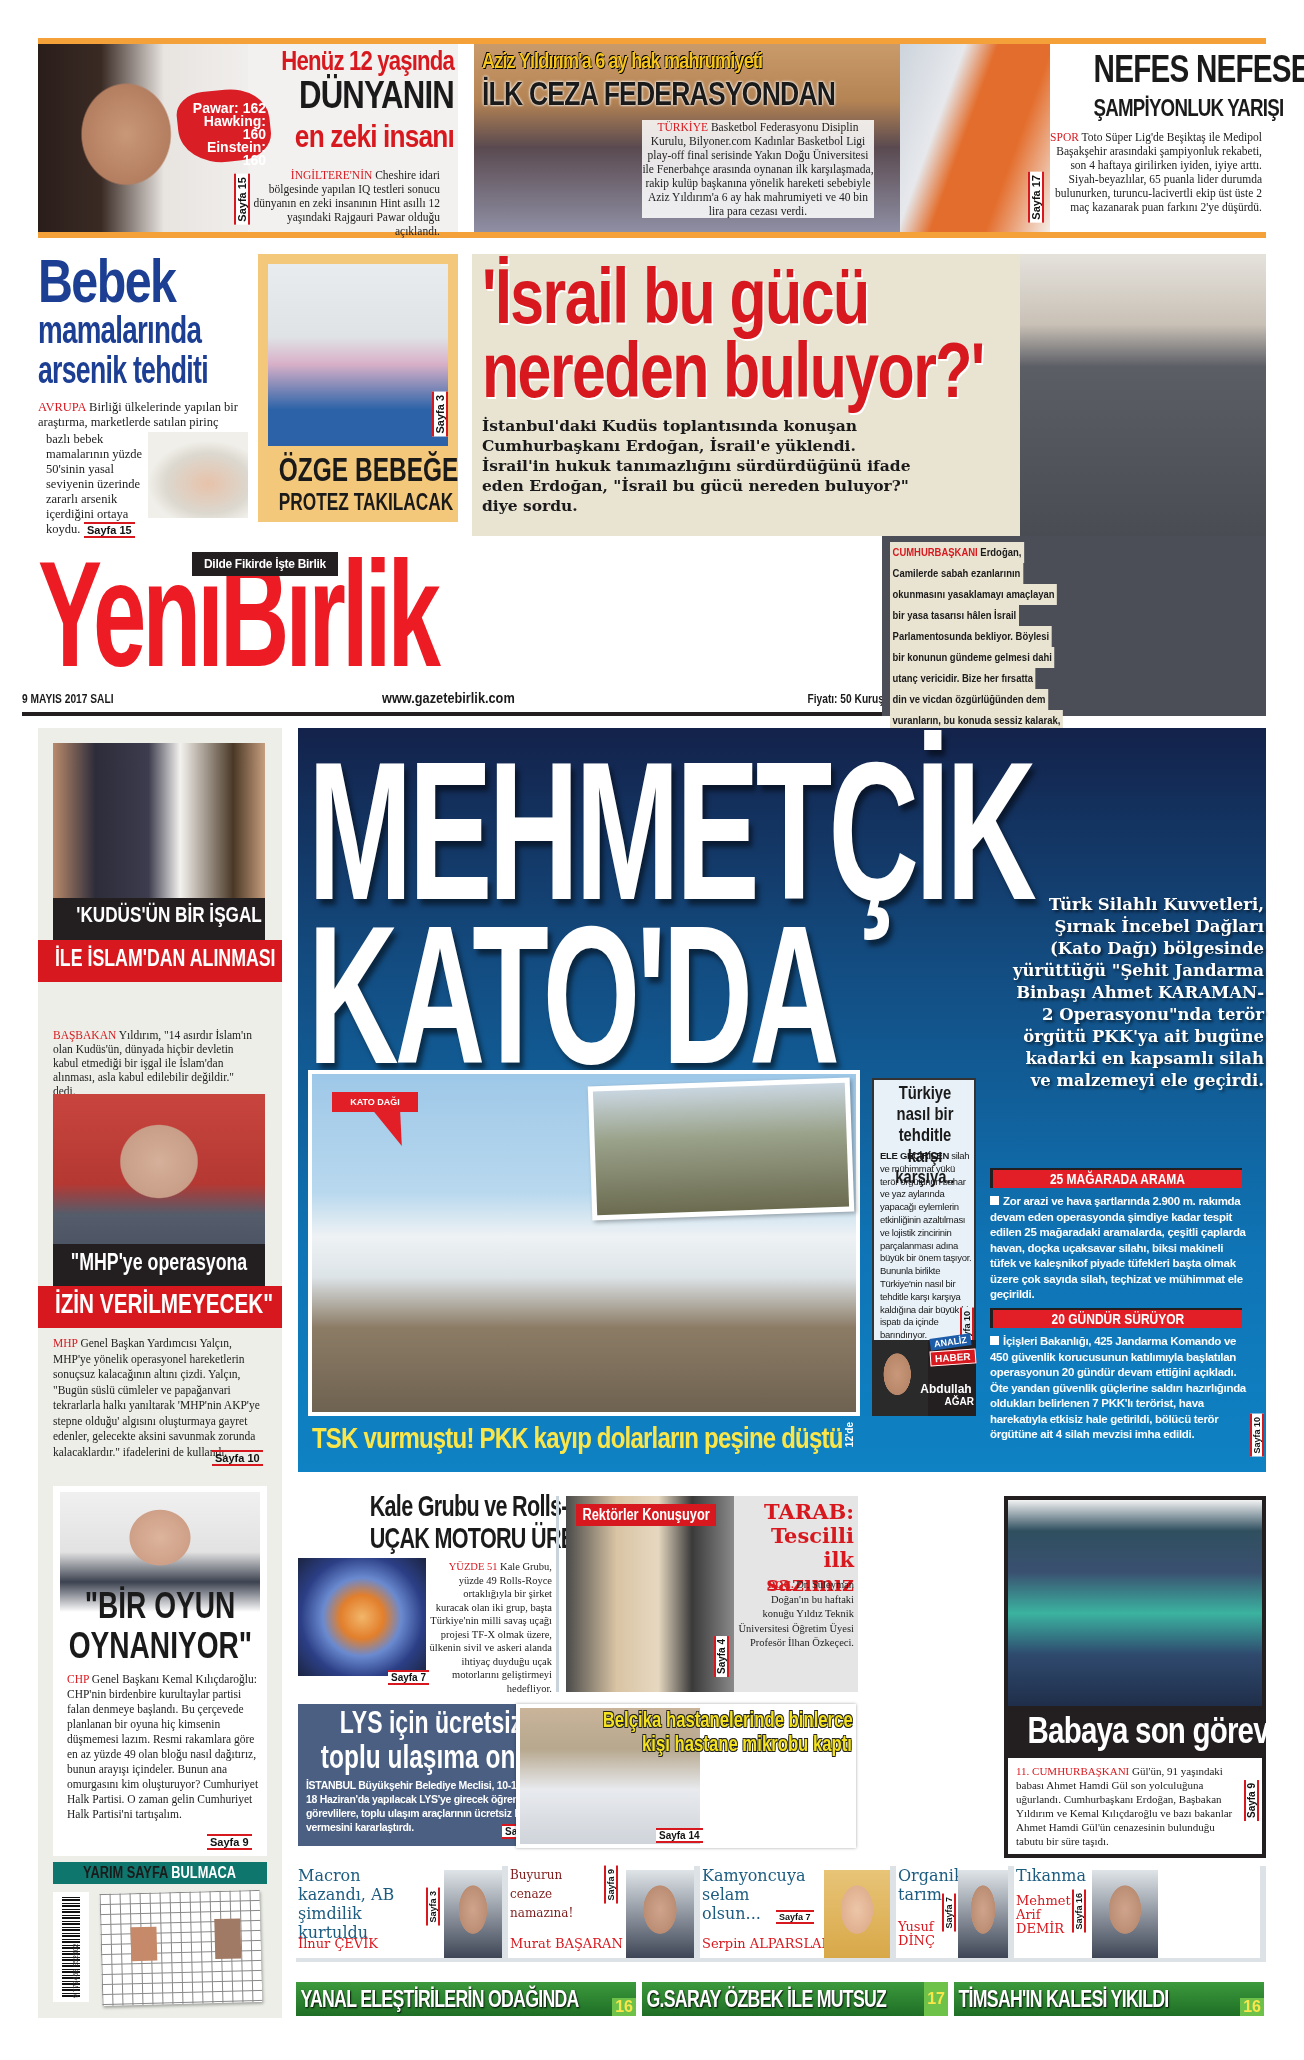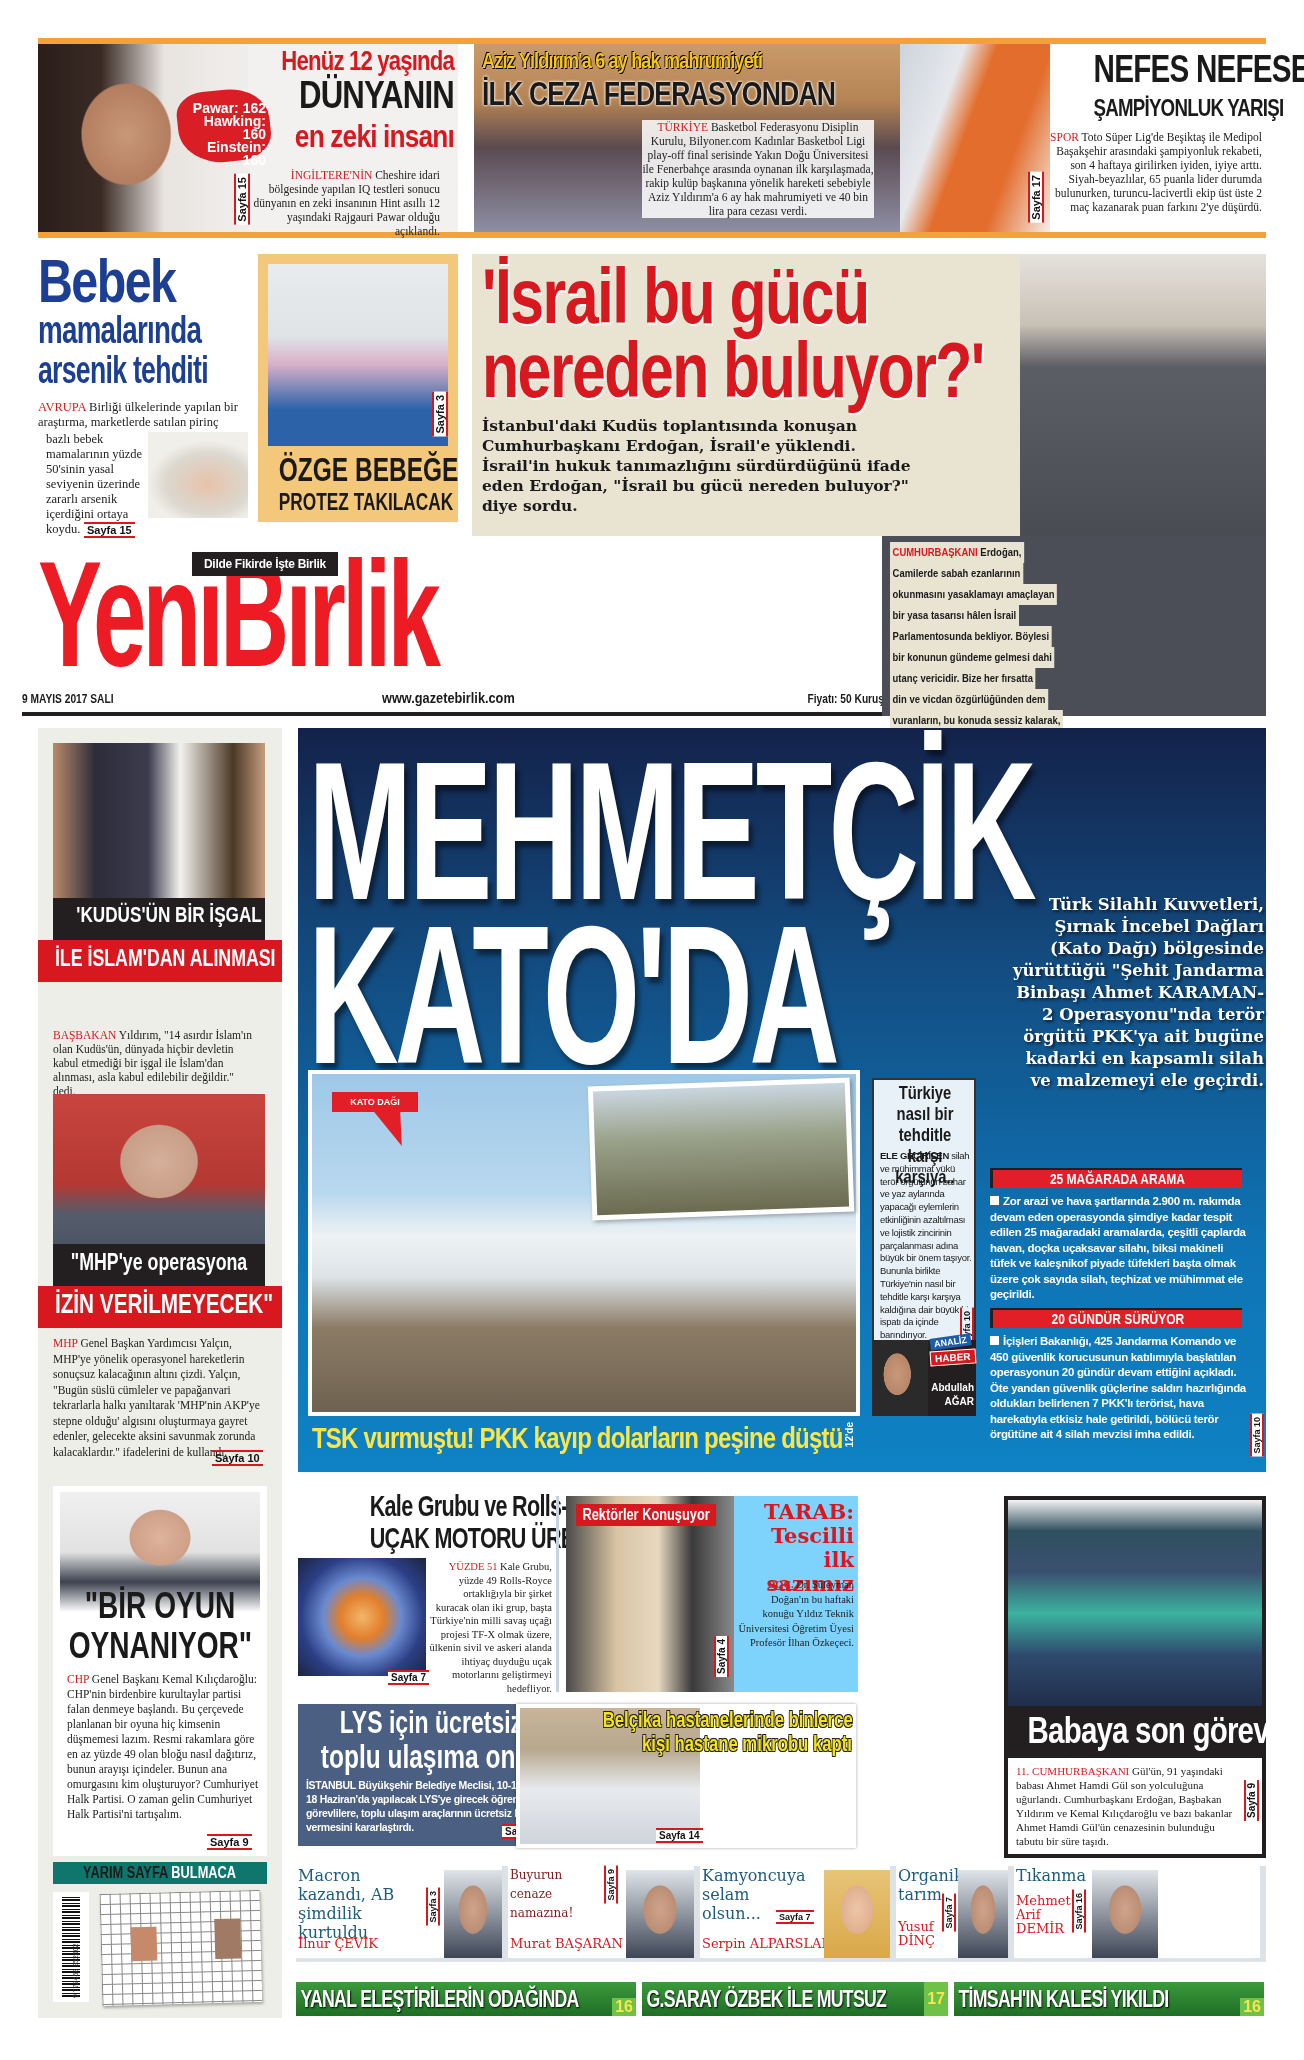--- a/index.html
+++ b/index.html
@@ -209,21 +209,21 @@
     <div class="abs" style="left:6px;top:70px;width:92px;font-size:9.5px;line-height:12.8px;color:#1a1a1a;letter-spacing:-0.3px">
       <span style="font-weight:bold">ELE GEÇİRİLEN</span>
       <span>silah ve mühimmat yükü terör örgütünün bahar ve yaz aylarında yapacağı eylemlerin etkinliğinin azaltılması ve lojistik zincirinin parçalanması adına büyük bir önem taşıyor. Bununla birlikte Türkiye'nin nasıl bir tehditle karşı karşıya kaldığına dair büyük bir ispatı da içinde barındırıyor.</span>
     </div>
     <div class="sayfa-v" style="left:86px;top:228px;font-size:9px;background:#e8f1f7">Sayfa 10</div>
   </div>
   <div class="abs" style="left:574px;top:612px;width:104px;height:76px;background:#231f20">
     <div class="photo ph-agar" style="left:0;top:0;width:56px;height:76px"></div>
     <div class="abs" style="left:58px;top:-4px;background:#1c5ca8;color:#fff;font-weight:bold;font-size:9px;padding:1px 4px;transform:rotate(-8deg)">ANALİZ</div>
     <div class="abs" style="left:58px;top:10px;background:#d7191f;color:#fff;font-weight:bold;font-size:10px;padding:1px 4px;border:1px solid #fff;transform:rotate(-4deg)">HABER</div>
-    <div class="abs" style="left:46px;top:42px;width:56px;text-align:right;color:#fff;font-weight:bold;font-size:10px">Abdullah</div>
+    <div class="abs" style="left:46px;top:42px;width:56px;text-align:center;color:#fff;font-weight:bold;font-size:12px">Abdullah</div>
     <div class="abs" style="left:46px;top:56px;width:56px;text-align:right;color:#fff;font-weight:bold;font-size:10px">AĞAR</div>
   </div>
 
   <div class="abs" style="left:692px;top:440px;width:252px;height:20px;background:#e21e26;border-left:3px solid #231f20;border-top:2px solid #231f20;color:#fff;font-weight:bold;font-size:15px;line-height:18px;text-align:center">
     <span style="display:inline-block;transform:scaleX(0.8)">25 MAĞARADA ARAMA</span>
   </div>
   <div class="abs" style="left:692px;top:466px;width:262px;color:#fff;font-size:11.5px;line-height:15.5px;font-weight:bold;letter-spacing:-0.3px">
     <span style="display:inline-block;width:9px;height:9px;background:#fff;margin-right:4px"></span><span>Zor arazi ve hava şartlarında 2.900 m. rakımda devam eden operasyonda şimdiye kadar tespit edilen 25 mağaradaki aramalarda, çeşitli çaplarda havan, doçka uçaksavar silahı, biksi makineli tüfek ve kaleşnikof piyade tüfekleri başta olmak üzere çok sayıda silah, teçhizat ve mühimmat ele geçirildi.</span>
   </div>
   <div class="abs" style="left:692px;top:580px;width:252px;height:20px;background:#e21e26;border-left:3px solid #231f20;border-top:2px solid #231f20;color:#fff;font-weight:bold;font-size:15px;line-height:18px;text-align:center">
@@ -240,21 +240,21 @@
   <div class="abs" style="left:0;top:32px;width:256px;text-align:right;color:#1a1a1a;font-weight:bold;font-size:30px;line-height:32px;letter-spacing:-1px;transform:scaleX(0.72);transform-origin:right top;white-space:nowrap">UÇAK MOTORU ÜRETECEK</div>
   <div class="photo ph-engine" style="left:0;top:68px;width:128px;height:118px"></div>
   <span class="sayfa abs" style="left:90px;top:180px;background:#fff;font-size:10px">Sayfa 7</span>
   <div class="abs body-serif" style="left:130px;top:70px;width:124px;text-align:right;font-size:10.5px;line-height:13.5px">
     <span class="lead" style="font-weight:normal">YÜZDE 51</span>
     <span>Kale Grubu, yüzde 49 Rolls-Royce ortaklığıyla bir şirket kuracak olan iki grup, başta Türkiye'nin milli savaş uçağı projesi TF-X olmak üzere, ülkenin sivil ve askeri alanda ihtiyaç duyduğu uçak motorlarını geliştirmeyi hedefliyor.</span>
   </div>
 </div>
 <div class="abs" style="left:556px;top:1496px;width:3px;height:196px;background:#c9d3db"></div>
 
-<div class="abs" style="left:566px;top:1496px;width:292px;height:196px;background:#7dd3fc">
+<div class="abs" style="left:566px;top:1496px;width:292px;height:196px;background:#e5e5e5">
   <div class="photo ph-rektor" style="left:0;top:0;width:168px;height:196px"></div>
   <div class="abs" style="left:10px;top:8px;background:#d7191f;color:#fff;font-weight:bold;font-size:16px;padding:2px 8px;transform:scaleX(0.8);transform-origin:left top;white-space:nowrap">Rektörler Konuşuyor</div>
   <div class="sayfa-v" style="left:148px;top:140px;font-size:10px">Sayfa 4</div>
   <div class="abs serif" style="left:168px;top:4px;width:120px;text-align:right;color:#d7191f;font-weight:bold;font-size:21px;line-height:24px">TARAB:</div>
   <div class="abs serif" style="left:168px;top:28px;width:120px;text-align:right;color:#d7191f;font-weight:bold;font-size:21px;line-height:24px">Tescilli</div>
   <div class="abs serif" style="left:168px;top:52px;width:120px;text-align:right;color:#d7191f;font-weight:bold;font-size:21px;line-height:24px">ilk sazımız</div>
   <div class="abs body-serif" style="left:172px;top:82px;width:116px;text-align:right;font-size:10.5px;line-height:14.5px">
     <span class="lead" style="font-weight:bold;text-decoration:underline">DOÇ.</span>
     <span>Dr. Süleyman Doğan'ın bu haftaki konuğu Yıldız Teknik Üniversitesi Öğretim Üyesi Profesör İlhan Özkeçeci.</span>
   </div>

